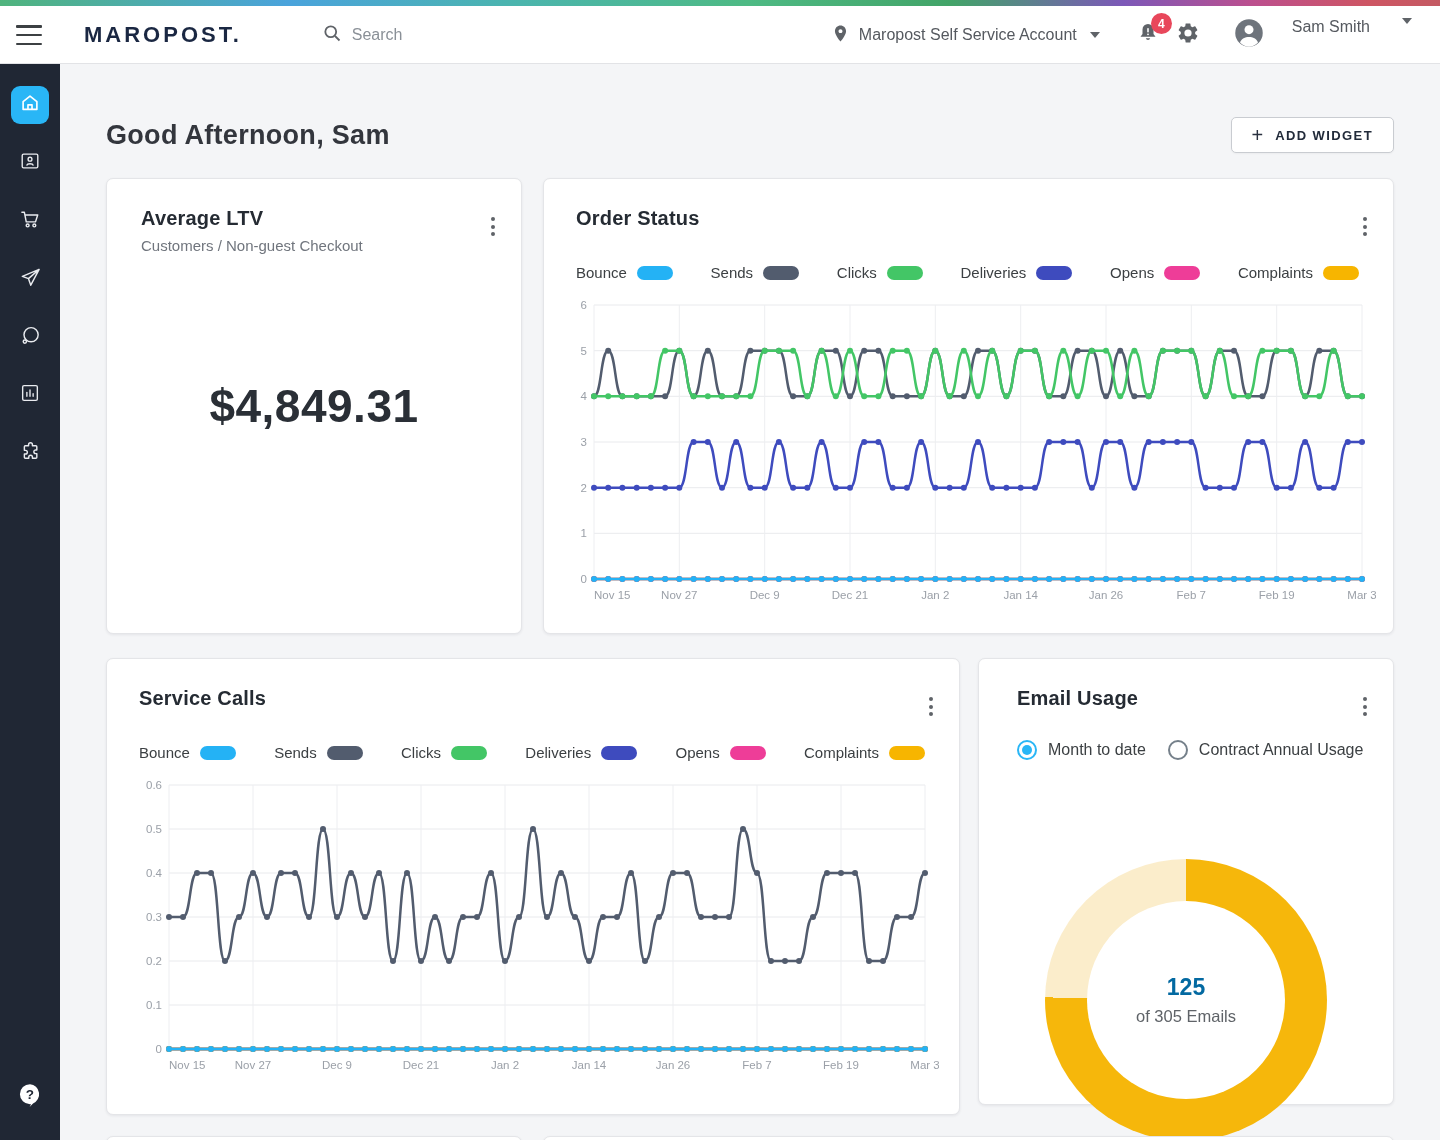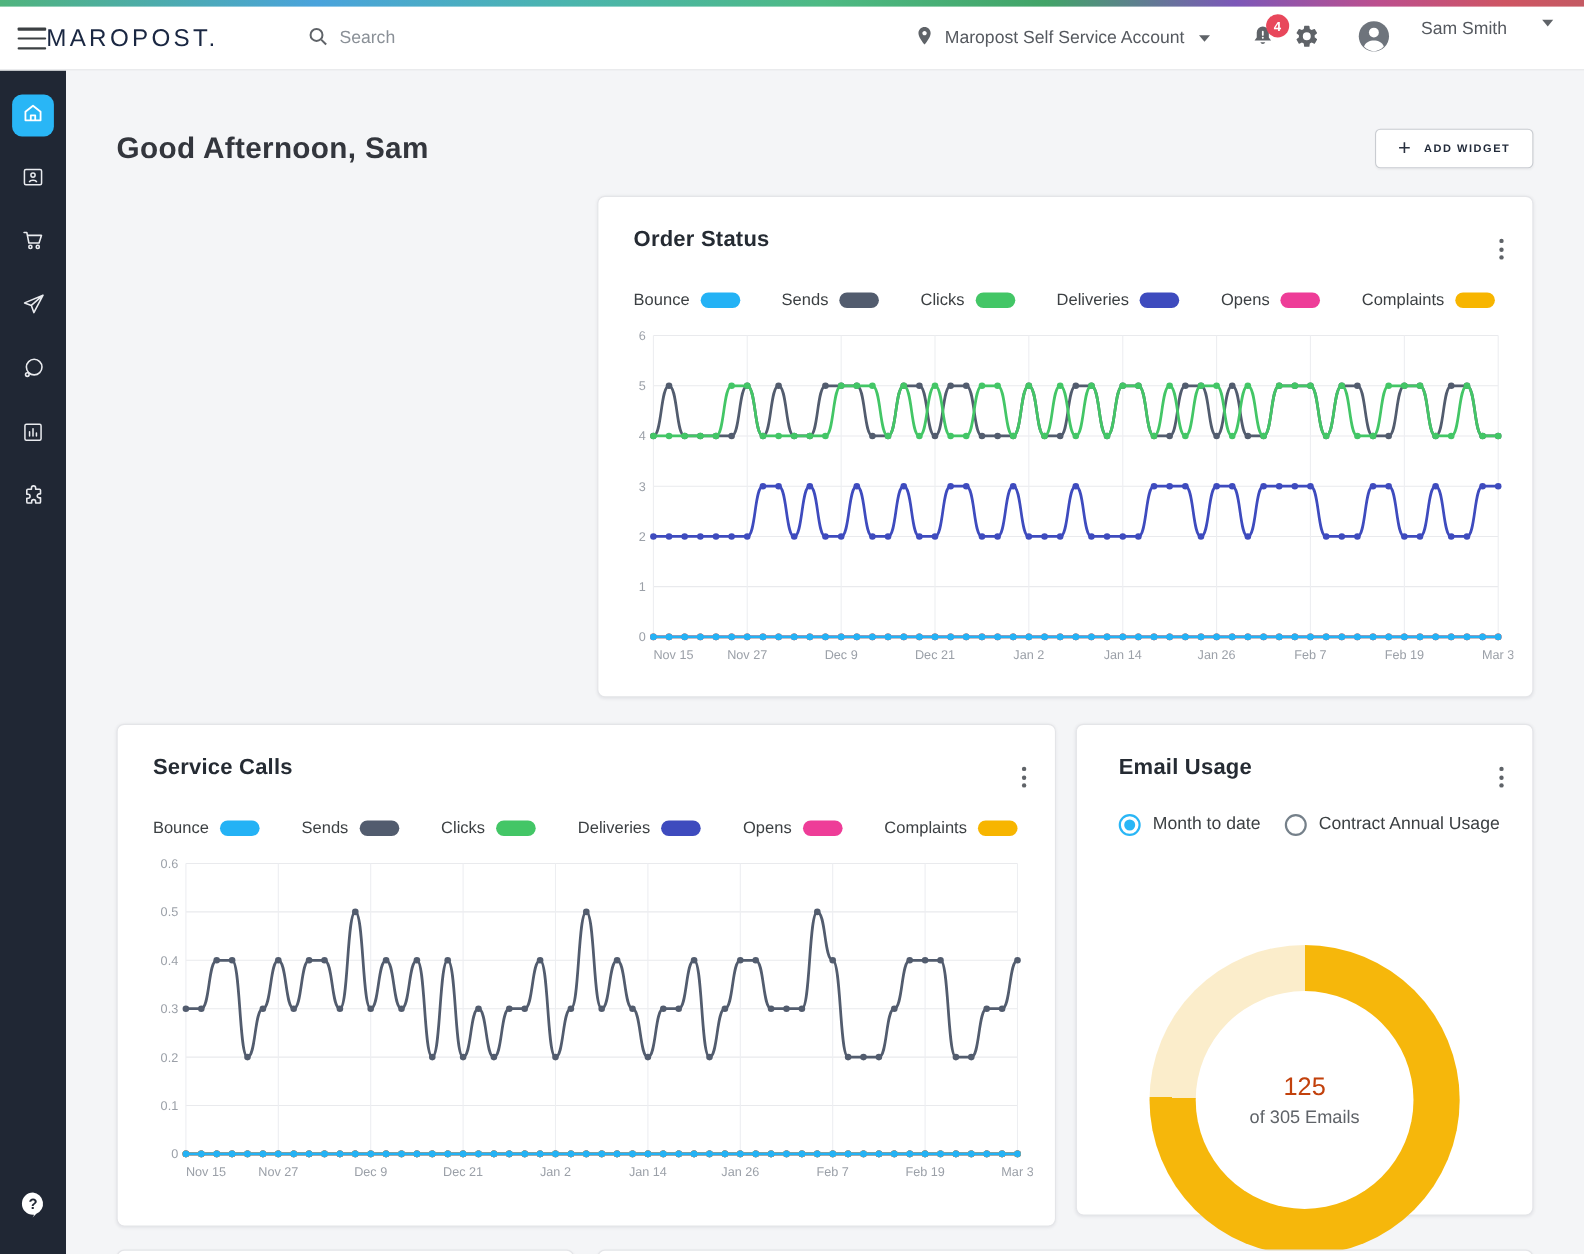--- a/index.html
+++ b/index.html
@@ -5,21 +5,21 @@
   * { margin:0; padding:0; box-sizing:border-box; }
   html,body { width:1440px; height:1140px; font-family:"Liberation Sans", sans-serif; background:#F4F5F7; overflow:hidden; }
 
   
   .topbar { position:absolute; left:0; top:0; width:1440px; height:64px; background:#fff; border-bottom:1px solid #E2E3E6; z-index:20; }
   .gradient-strip { position:absolute; left:0; top:0; width:100%; height:6px;
     background:linear-gradient(90deg,#50B47D 0%,#4AA3DC 20%,#4BB5AD 36%,#4EBA84 52%,#42A468 66%,#7C58B8 78%,#BC4F8E 87%,#CE5563 95%,#C45A63 100%); }
   .topbar-row { position:absolute; left:0; top:6px; right:0; height:58px; display:flex; align-items:center; }
   .hamburger { width:26px; height:20px; margin-left:16px; display:flex; flex-direction:column; justify-content:space-between; cursor:pointer; }
   .hamburger span { display:block; height:2.5px; background:#3C4043; border-radius:1px; }
-  .brand { font-size:22px; font-weight:400; letter-spacing:3px; color:#1A2742; }
+  .brand { margin-left:42px; font-size:22px; font-weight:700; letter-spacing:3px; color:#1A2742; }
   .searchbox { margin-left:80px; display:flex; align-items:center; gap:10px; }
   .searchbox input { border:none; outline:none; font-size:16px; color:#3C4043; width:220px; background:transparent; font-family:"Liberation Sans",sans-serif; }
   .searchbox input::placeholder { color:#8A9097; }
   .topbar-right { margin-left:auto; display:flex; align-items:center; margin-right:28px; gap:0; }
   .account-selector { display:flex; align-items:center; gap:9px; cursor:pointer; margin-right:28px; }
   .account-label { font-size:16px; color:#55595F; }
   .caret { width:0; height:0; border-left:5px solid transparent; border-right:5px solid transparent; border-top:6px solid #5F6368; margin-left:4px; }
   .icon-btn { position:relative; width:40px; height:40px; display:flex; align-items:center; justify-content:center; cursor:pointer; }
   .badge { position:absolute; top:-2px; right:-4px; min-width:21px; height:21px; border-radius:50%; background:#E8475B; color:#fff; font-size:12px; font-weight:700; display:flex; align-items:center; justify-content:center; }
   .user-chip { display:flex; align-items:flex-start; gap:28px; margin-left:26px; cursor:pointer; }
@@ -31,21 +31,21 @@
   .nav-item.first { margin-top:12px; }
   .home-tile { width:38px; height:38px; background:#29B6F6; border-radius:9px; display:flex; align-items:center; justify-content:center; }
   .sidebar .spacer { flex:1; }
   .help-item { margin-bottom:14px; cursor:pointer; }
 
   
   .main { position:absolute; left:60px; top:64px; width:1380px; height:1076px; background:#F4F5F7; overflow:hidden; }
   .greeting { position:absolute; left:46px; top:56px; font-size:27px; font-weight:700; color:#33363D; letter-spacing:0.3px; }
   .add-widget-btn { position:absolute; right:46px; top:53px; height:36px; padding:0 20px; background:#fff; border:1px solid #C9CCD1; border-radius:5px; display:flex; align-items:center; gap:12px; cursor:pointer; box-shadow:0 1px 2px rgba(0,0,0,0.04); }
   .add-widget-btn .plus { font-size:20px; font-weight:400; color:#2A3140; line-height:1; }
-  .add-widget-btn .lbl { font-size:10px; font-weight:700; letter-spacing:1.4px; color:#222B3A; }
+  .add-widget-btn .lbl { font-size:13px; font-weight:700; letter-spacing:1.4px; color:#222B3A; }
 
   .card { position:absolute; background:#fff; border:1px solid #E4E5E8; border-radius:7px; box-shadow:0 1px 3px rgba(20,20,40,0.07); }
   .card-title { font-size:20px; font-weight:700; color:#252B33; letter-spacing:0.2px; }
   .card-subtitle { font-size:15px; color:#70757D; margin-top:7px; }
   .kebab { position:absolute; right:22px; top:34px; display:flex; flex-direction:column; gap:3.5px; padding:4px; cursor:pointer; }
   .kebab i { width:4px; height:4px; border-radius:50%; background:#5F6368; }
 
   .card-ltv   { left:46px;  top:114px; width:416px; height:456px; padding:28px 0 0 34px; }
   .ltv-value  { position:absolute; left:0; top:200px; width:100%; text-align:center; font-size:46px; font-weight:700; color:#2A2F36; letter-spacing:0.5px; }
 
@@ -64,21 +64,21 @@
   
   .radio-row { display:flex; align-items:center; gap:22px; margin-top:30px; }
   .radio-item { display:flex; align-items:center; gap:11px; cursor:pointer; }
   .radio-circle { width:20px; height:20px; border-radius:50%; border:2px solid #75808A; position:relative; flex:none; }
   .radio-item.selected .radio-circle { border-color:#29B6F6; }
   .radio-item.selected .radio-circle::after { content:""; position:absolute; left:3px; top:3px; width:10px; height:10px; border-radius:50%; background:#29B6F6; }
   .radio-label { font-size:16px; color:#3C4043; }
   .donut-wrap { position:absolute; left:50%; top:200px; transform:translateX(-50%); width:282px; height:282px; }
   .donut-ring { width:282px; height:282px; border-radius:50%; }
   .donut-hole { position:absolute; left:42px; top:42px; width:198px; height:198px; border-radius:50%; background:#fff; display:flex; flex-direction:column; align-items:center; justify-content:center; gap:6px; }
-  .donut-value { font-size:23px; font-weight:400; color:#c2410c; }
+  .donut-value { font-size:23px; font-weight:700; color:#0369a1; }
   .donut-label { font-size:16.5px; color:#5F6368; }
 
   .peek-card { position:absolute; height:12px; background:#fff; border:1px solid #E4E5E8; border-radius:7px 7px 0 0; box-shadow:0 1px 3px rgba(20,20,40,0.07); }
   .peek-left  { left:46px;  top:1072px; width:416px; }
   .peek-right { left:483px; top:1072px; width:851px; }
 </style>
 </head>
 <body>
 
 <header class="topbar">
@@ -214,20 +214,30 @@
   </div>
 </nav>
 
 <main class="main">
   <h1 class="greeting">Good Afternoon, Sam</h1>
   <button class="add-widget-btn">
     <span class="plus">+</span>
     <span class="lbl">ADD WIDGET</span>
   </button>
 
+  <section class="card card-ltv">
+    <div class="card-title">Average LTV</div>
+    <div class="card-subtitle">Customers / Non-guest Checkout</div>
+    <div class="kebab">
+        <i></i>
+        <i></i>
+        <i></i>
+      </div>
+    <div class="ltv-value">$4,849.31</div>
+  </section>
 
   <section class="card card-order">
     <div class="card-title">Order Status</div>
     <div class="kebab">
         <i></i>
         <i></i>
         <i></i>
       </div>
     <div class="legend-row">
         <div class="legend-item">

